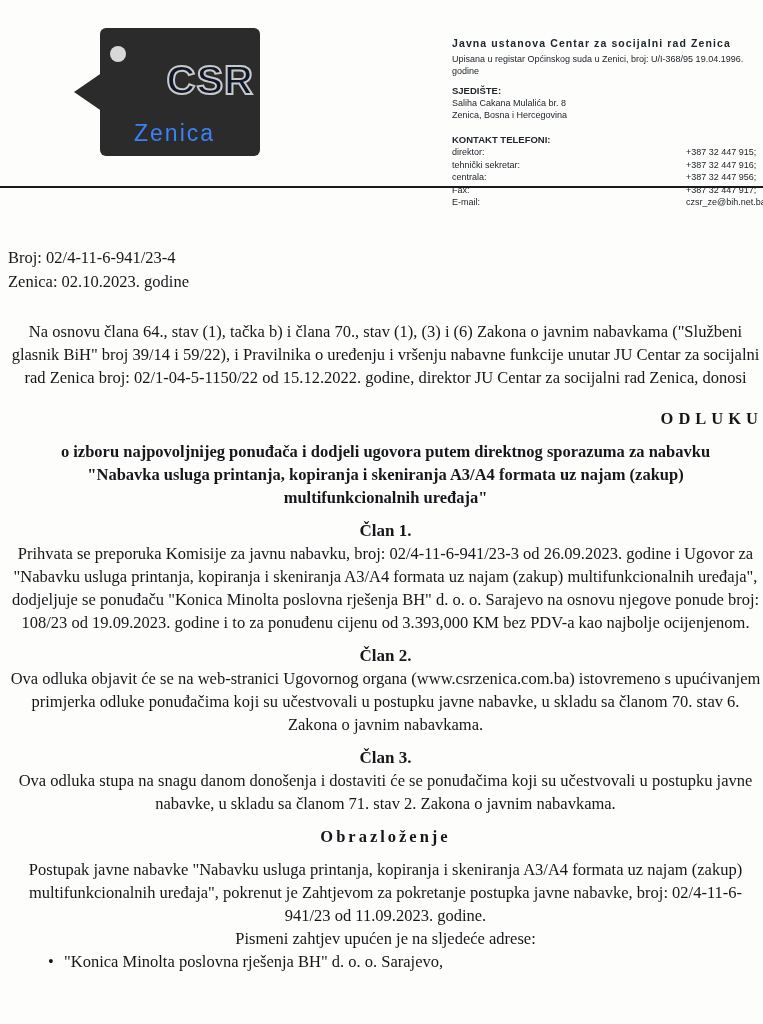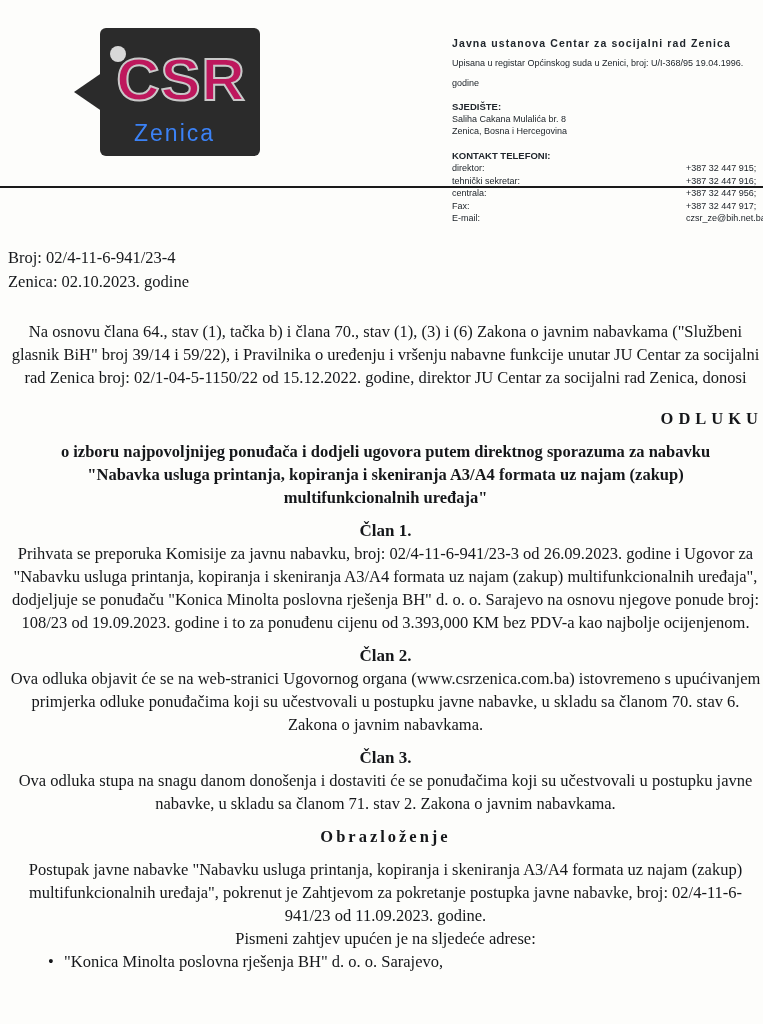--- a/index.html
+++ b/index.html
@@ -63,25 +63,25 @@
     background: #d8d8d8;
     border-radius: 50%;
   }
   .logo-csr {
     position: absolute;
     left: 34px;
     top: 20px;
     width: 146px;
     font-family: "Liberation Sans", sans-serif;
     font-weight: bold;
-    font-size: 60px;
+    font-size: 40px;
     letter-spacing: 1px;
-    color: #be185d;
+    color: #0f172a;
     -webkit-text-stroke: 2px #c9c9c9;
-    text-align: center;
+    text-align: right;
     line-height: 64px;
   }
   .logo-zenica {
     position: absolute;
     left: 60px;
     top: 92px;
     font-family: "Liberation Sans", sans-serif;
     font-size: 23px;
     letter-spacing: 2px;
     color: #3b82f6;
@@ -96,21 +96,21 @@
     color: #20262c;
   }
   .head-title {
     font-weight: bold;
     font-size: 10.5px;
     letter-spacing: 1.1px;
     line-height: 14px;
   }
   .head-sub {
     font-size: 9px;
-    line-height: 20px;
+    line-height: 12px;
     margin-top: 3px;
   }
   .head-label {
     font-weight: bold;
     font-size: 9.5px;
     margin-top: 7px;
     line-height: 13px;
   }
   .head-line {
     font-size: 9px;

